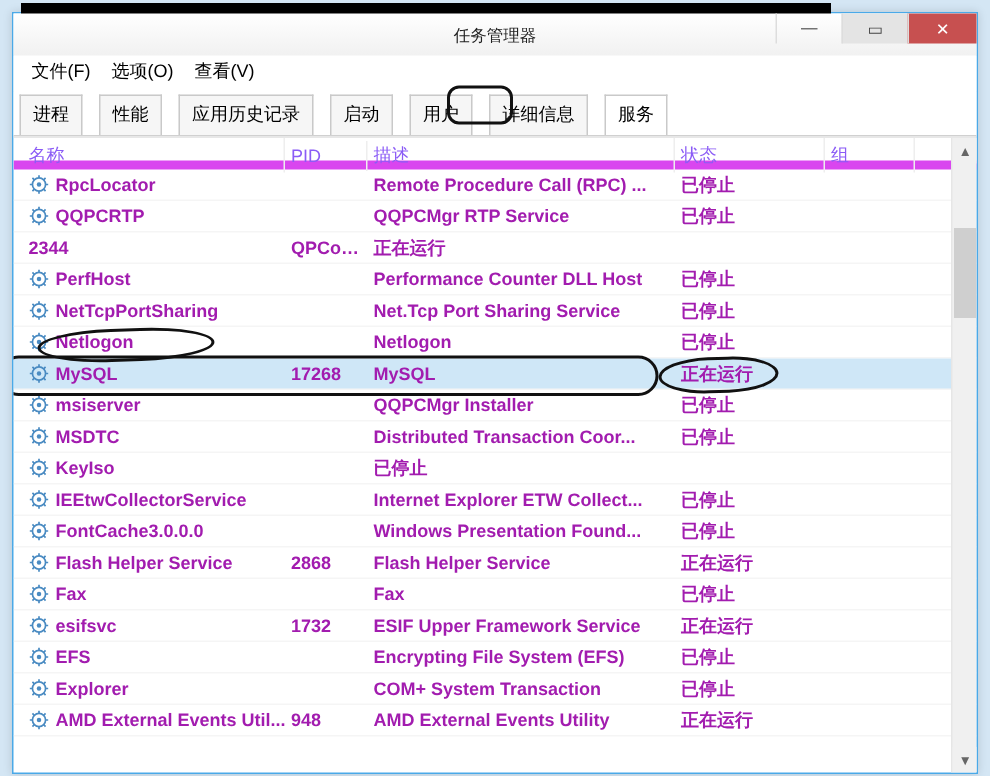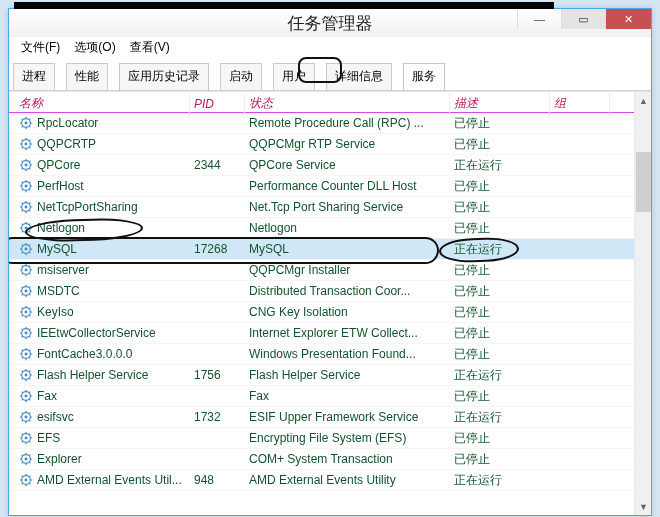--- a/index.html
+++ b/index.html
@@ -6,21 +6,21 @@
 body { margin: 0; background: #d4e6f4; padding: 8px; }
 .outer { position: relative; width: 644px; }
 .window {
   width: 644px; background: #fff; border: 1px solid #4aa9e8;
   box-shadow: 0 0 6px rgba(0,0,0,.15);
 }
 .titlebar {
   height: 28px; display: flex; align-items: center; justify-content: center;
   background: linear-gradient(#fff,#f1f1f1); position: relative; color: #222;
 }
-.title { font-size: 17px; }
+.title { font-size: 11px; }
 .winbtns { position: absolute; right: 0; top: 0; display: flex; }
 .winbtn {
   width: 44px; height: 20px; display: flex; align-items: center; justify-content: center;
   font-size: 11px; color: #444; border-left: 1px solid #ddd; cursor: pointer;
 }
 .winbtn.max { background: #e4e4e4; }
 .winbtn.close { background: #c75050; color: #fff; width: 46px; }
 .menubar { height: 24px; display: flex; align-items: flex-start; padding: 0 6px; gap: 2px; background: #fff; }
 .menuitem { padding: 2px 6px; cursor: pointer; }
 .tabs { display: flex; border-bottom: 1px solid #d0d0d0; background: #fff; padding: 2px 4px 0 4px; gap: 12px; position: relative; }
@@ -31,27 +31,26 @@
 .tab.active { background: #fff; z-index: 2; }
 .annot-tab {
   position: absolute; border: 2px solid #111; border-radius: 8px; pointer-events: none;
 }
 .table-wrap { position: relative; height: 424px; overflow: hidden; border-top: 1px solid #e7e7e7; }
 .headrow, .row {
   display: grid; grid-template-columns: 175px 55px 205px 100px 60px;
   align-items: center; height: 21px; padding-left: 6px;
 }
 .headrow {
-  background: #fff; border-bottom: 1px solid #d946ef; color: #be185d; font-weight: normal;
+  background: #fff; border-bottom: 6px solid #d946ef; color: #8b5cf6; font-weight: normal;
   cursor: pointer;
-  font-style: italic;
 }
 .headrow .hcell { padding: 3px 4px; border-right: 1px solid #eee; }
 .rows { overflow-y: auto; height: 400px; }
-.row { border-bottom: 1px solid #f5f5f5; color: #14532d; }
+.row { border-bottom: 1px solid #f5f5f5; color: #a21caf; font-weight: bold; }
 .row.selected { background: #cfe7f7; }
 .cell { white-space: nowrap; overflow: hidden; text-overflow: ellipsis; padding: 0 4px; }
 .namecell { display: flex; align-items: center; gap: 4px; }
 .gear {
   width: 14px; height: 14px; display: inline-block; flex: 0 0 14px;
 }
 .scrollbar {
   position: absolute; right: 0; top: 0; width: 17px; height: 100%;
   background: #f0f0f0; border-left: 1px solid #e6e6e6;
 }
@@ -104,22 +103,22 @@
       <div class="tab">用户</div>
       <div class="tab">详细信息</div>
       <div class="tab active" id="tab-services">服务</div>
       <div class="annot-tab" style="left:289px;top:-4px;width:44px;height:26px;"></div>
     </div>
 
     <div class="table-wrap">
       <div class="headrow">
         <div class="hcell">名称</div>
         <div class="hcell">PID</div>
+        <div class="hcell">描述</div>
         <div class="hcell">状态</div>
-        <div class="hcell">描述</div>
         <div class="hcell">组</div>
       </div>
       <div class="rows" id="rows">
           <div class="row">
             <div class="cell namecell">
               <span class="gear"><svg viewBox="0 0 16 16" width="14" height="14">
                   <circle cx="8" cy="8" r="5" fill="none" stroke="#4a8bc2" stroke-width="1.3"></circle>
                   <circle cx="8" cy="8" r="1.7" fill="#4a8bc2"></circle>
                   <path d="M8 1v2M8 13v2M1 8h2M13 8h2M3 3l1.4 1.4M11.6 11.6L13 13M3 13l1.4-1.4M11.6 4.4L13 3" stroke="#4a8bc2" stroke-width="1.3"></path>
                 </svg></span>
@@ -138,28 +137,20 @@
                   <path d="M8 1v2M8 13v2M1 8h2M13 8h2M3 3l1.4 1.4M11.6 11.6L13 13M3 13l1.4-1.4M11.6 4.4L13 3" stroke="#4a8bc2" stroke-width="1.3"></path>
                 </svg></span>
               <span>QQPCRTP</span>
             </div>
             <div class="cell"></div>
             <div class="cell">QQPCMgr RTP Service</div>
             <div class="cell">已停止</div>
             <div class="cell"></div>
           </div>
           <div class="row">
-            <div class="cell namecell">
-              <span class="gear"><svg viewBox="0 0 16 16" width="14" height="14">
-                  <circle cx="8" cy="8" r="5" fill="none" stroke="#4a8bc2" stroke-width="1.3"></circle>
-                  <circle cx="8" cy="8" r="1.7" fill="#4a8bc2"></circle>
-                  <path d="M8 1v2M8 13v2M1 8h2M13 8h2M3 3l1.4 1.4M11.6 11.6L13 13M3 13l1.4-1.4M11.6 4.4L13 3" stroke="#4a8bc2" stroke-width="1.3"></path>
-                </svg></span>
-              <span>QPCore</span>
-            </div>
             <div class="cell">2344</div>
             <div class="cell">QPCore Service</div>
             <div class="cell">正在运行</div>
             <div class="cell"></div>
           </div>
           <div class="row">
             <div class="cell namecell">
               <span class="gear"><svg viewBox="0 0 16 16" width="14" height="14">
                   <circle cx="8" cy="8" r="5" fill="none" stroke="#4a8bc2" stroke-width="1.3"></circle>
                   <circle cx="8" cy="8" r="1.7" fill="#4a8bc2"></circle>
@@ -245,21 +236,20 @@
           <div class="row">
             <div class="cell namecell">
               <span class="gear"><svg viewBox="0 0 16 16" width="14" height="14">
                   <circle cx="8" cy="8" r="5" fill="none" stroke="#4a8bc2" stroke-width="1.3"></circle>
                   <circle cx="8" cy="8" r="1.7" fill="#4a8bc2"></circle>
                   <path d="M8 1v2M8 13v2M1 8h2M13 8h2M3 3l1.4 1.4M11.6 11.6L13 13M3 13l1.4-1.4M11.6 4.4L13 3" stroke="#4a8bc2" stroke-width="1.3"></path>
                 </svg></span>
               <span>KeyIso</span>
             </div>
             <div class="cell"></div>
-            <div class="cell">CNG Key Isolation</div>
             <div class="cell">已停止</div>
             <div class="cell"></div>
           </div>
           <div class="row">
             <div class="cell namecell">
               <span class="gear"><svg viewBox="0 0 16 16" width="14" height="14">
                   <circle cx="8" cy="8" r="5" fill="none" stroke="#4a8bc2" stroke-width="1.3"></circle>
                   <circle cx="8" cy="8" r="1.7" fill="#4a8bc2"></circle>
                   <path d="M8 1v2M8 13v2M1 8h2M13 8h2M3 3l1.4 1.4M11.6 11.6L13 13M3 13l1.4-1.4M11.6 4.4L13 3" stroke="#4a8bc2" stroke-width="1.3"></path>
                 </svg></span>
@@ -286,21 +276,21 @@
           </div>
           <div class="row">
             <div class="cell namecell">
               <span class="gear"><svg viewBox="0 0 16 16" width="14" height="14">
                   <circle cx="8" cy="8" r="5" fill="none" stroke="#4a8bc2" stroke-width="1.3"></circle>
                   <circle cx="8" cy="8" r="1.7" fill="#4a8bc2"></circle>
                   <path d="M8 1v2M8 13v2M1 8h2M13 8h2M3 3l1.4 1.4M11.6 11.6L13 13M3 13l1.4-1.4M11.6 4.4L13 3" stroke="#4a8bc2" stroke-width="1.3"></path>
                 </svg></span>
               <span>Flash Helper Service</span>
             </div>
-            <div class="cell">1756</div>
+            <div class="cell">2868</div>
             <div class="cell">Flash Helper Service</div>
             <div class="cell">正在运行</div>
             <div class="cell"></div>
           </div>
           <div class="row">
             <div class="cell namecell">
               <span class="gear"><svg viewBox="0 0 16 16" width="14" height="14">
                   <circle cx="8" cy="8" r="5" fill="none" stroke="#4a8bc2" stroke-width="1.3"></circle>
                   <circle cx="8" cy="8" r="1.7" fill="#4a8bc2"></circle>
                   <path d="M8 1v2M8 13v2M1 8h2M13 8h2M3 3l1.4 1.4M11.6 11.6L13 13M3 13l1.4-1.4M11.6 4.4L13 3" stroke="#4a8bc2" stroke-width="1.3"></path>

